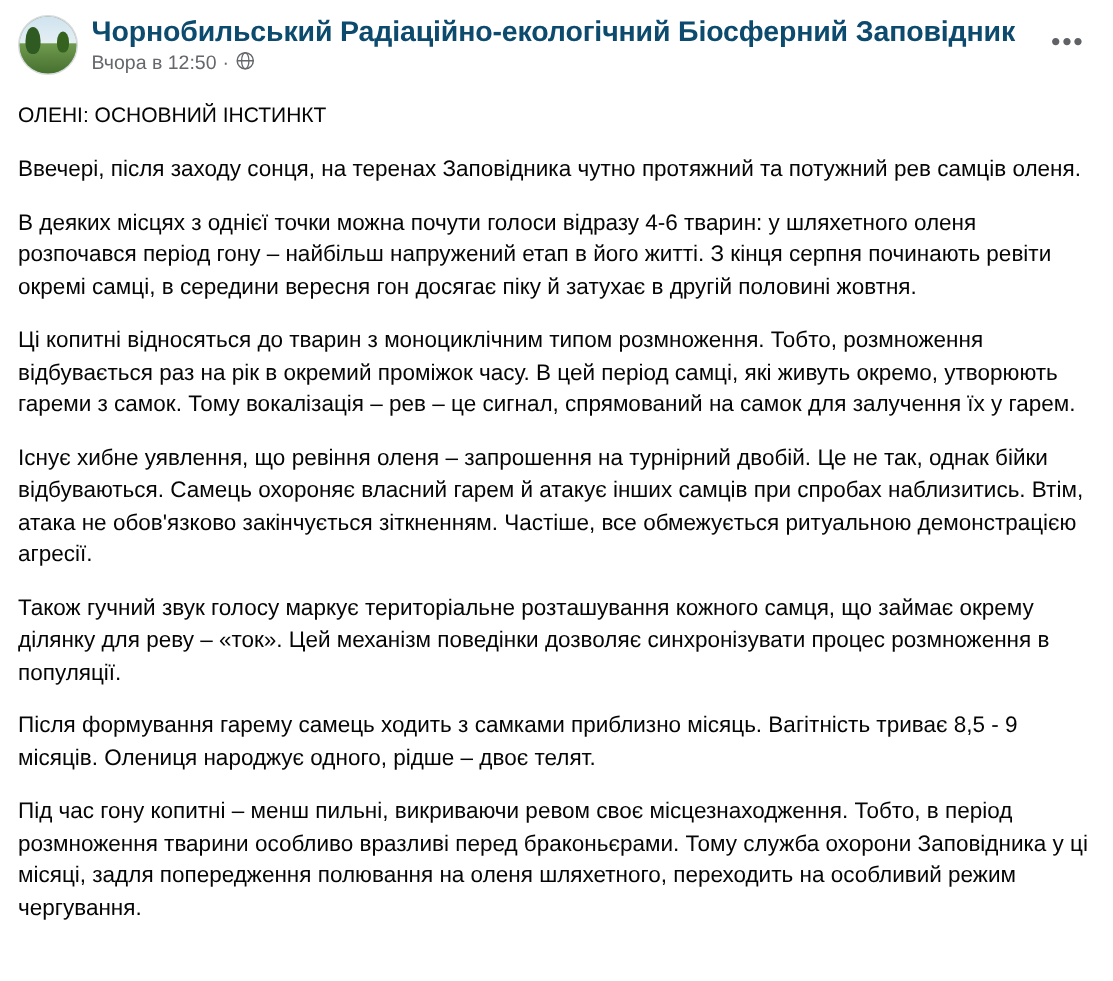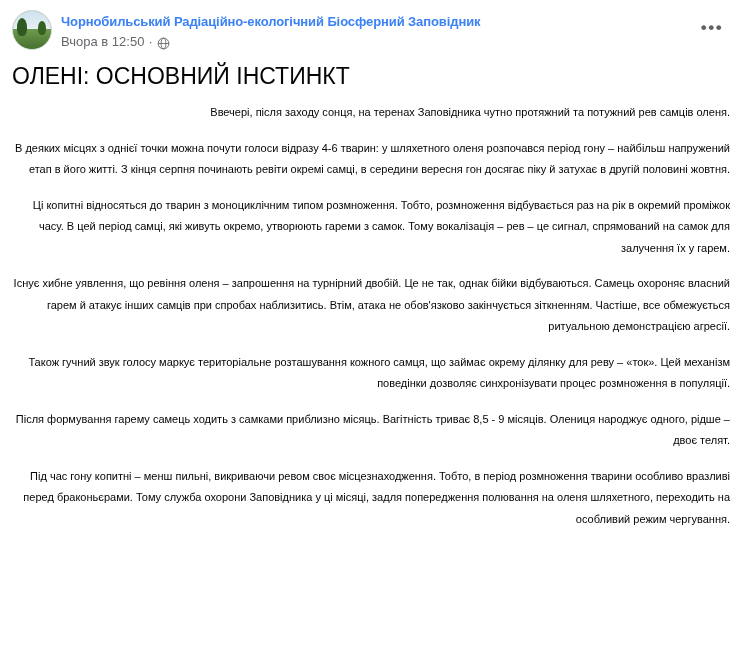--- a/index.html
+++ b/index.html
@@ -66,30 +66,30 @@
     border-radius: 50% 50% 40% 40%;
     bottom: 36%;
     right: 5px;
   }
   .header-text {
     flex: 1 1 auto;
     min-width: 0;
     padding-top: 1px;
   }
   .page-name {
-    font-size: 13px;
+    font-size: 19px;
     font-weight: bold;
     line-height: 21px;
-    color: #3b82f6;
+    color: #0c4a6e;
     letter-spacing: -0.1px;
     white-space: nowrap;
   }
   .meta-row {
     display: flex;
-    align-items: flex-end;
+    align-items: flex-start;
     margin-top: 2px;
     font-size: 13px;
     color: #65676b;
     line-height: 16px;
   }
   .meta-row .sep {
     margin: 0 4px;
   }
   .globe-icon {
     display: inline-block;
@@ -117,32 +117,32 @@
   .more-button .dots {
     font-weight: bold;
     font-size: 17px;
     color: #606266;
     transform: translateY(-3px);
   }
   .post-body {
     padding: 6px 12px 10px 12px;
   }
   .post-title {
-    font-size: 23px;
+    font-size: 14px;
     line-height: 24px;
     color: #050505;
     margin: 2px 0 14px 0;
     font-weight: normal;
   }
   .para {
-    font-size: 11px;
+    font-size: 15px;
     line-height: 21.5px;
     color: #050505;
     margin: 0 0 14px 0;
-    text-align: right;
+    text-align: left;
   }
   .para:last-child { margin-bottom: 0; }
 </style>
 </head>
 <body>
 
 <div class="post">
 
   <div class="post-header">
     <div class="avatar">

